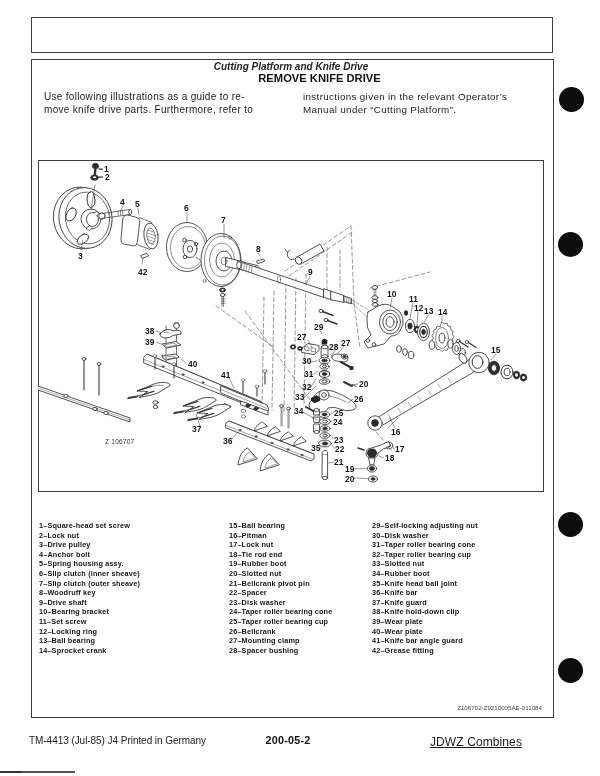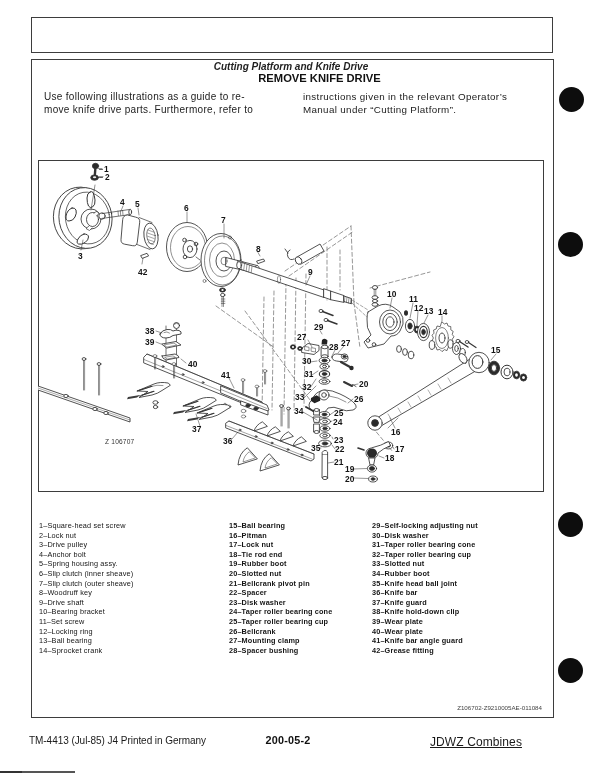--- a/index.html
+++ b/index.html
@@ -449,21 +449,21 @@
     <text x="150" y="207">40</text>
     <text x="183" y="218">41</text>
     <text x="154" y="272">37</text>
     <text x="185" y="284">36</text>
   </g>
   </svg>
 
   <div class="abs" style="left:105px;top:438px;font-size:6.6px;letter-spacing:.2px;color:#333;">Z 106707</div>
 
 
-  <div class="abs" style="left:39px;top:521px;font-size:7.3px;font-weight:normal;letter-spacing:0.15px;line-height:9.6px;color:#151515;">
+  <div class="abs" style="left:39px;top:521px;font-size:7.3px;font-weight:bold;letter-spacing:0.15px;line-height:9.6px;color:#151515;">
     1–Square-head set screw<br>2–Lock nut<br>3–Drive pulley<br>4–Anchor bolt<br>5–Spring housing assy.<br>6–Slip clutch (inner sheave)<br>7–Slip clutch (outer sheave)<br>8–Woodruff key<br>9–Drive shaft<br>10–Bearing bracket<br>11–Set screw<br>12–Locking ring<br>13–Ball bearing<br>14–Sprocket crank
   </div>
   <div class="abs" style="left:205px;top:521px;font-size:7.3px;font-weight:bold;letter-spacing:0.15px;line-height:9.6px;color:#151515;margin-left:24px;">
     15–Ball bearing<br>16–Pitman<br>17–Lock nut<br>18–Tie rod end<br>19–Rubber boot<br>20–Slotted nut<br>21–Bellcrank pivot pin<br>22–Spacer<br>23–Disk washer<br>24–Taper roller bearing cone<br>25–Taper roller bearing cup<br>26–Bellcrank<br>27–Mounting clamp<br>28–Spacer bushing
   </div>
   <div class="abs" style="left:372px;top:521px;font-size:7.3px;font-weight:bold;letter-spacing:0.15px;line-height:9.6px;color:#151515;">
     29–Self-locking adjusting nut<br>30–Disk washer<br>31–Taper roller bearing cone<br>32–Taper roller bearing cup<br>33–Slotted nut<br>34–Rubber boot<br>35–Knife head ball joint<br>36–Knife bar<br>37–Knife guard<br>38–Knife hold-down clip<br>39–Wear plate<br>40–Wear plate<br>41–Knife bar angle guard<br>42–Grease fitting
   </div>
 
   <div class="abs" style="left:392px;top:704px;width:150px;text-align:right;font-size:6.2px;color:#444;">Z106702-Z9210005AE-011084</div>

